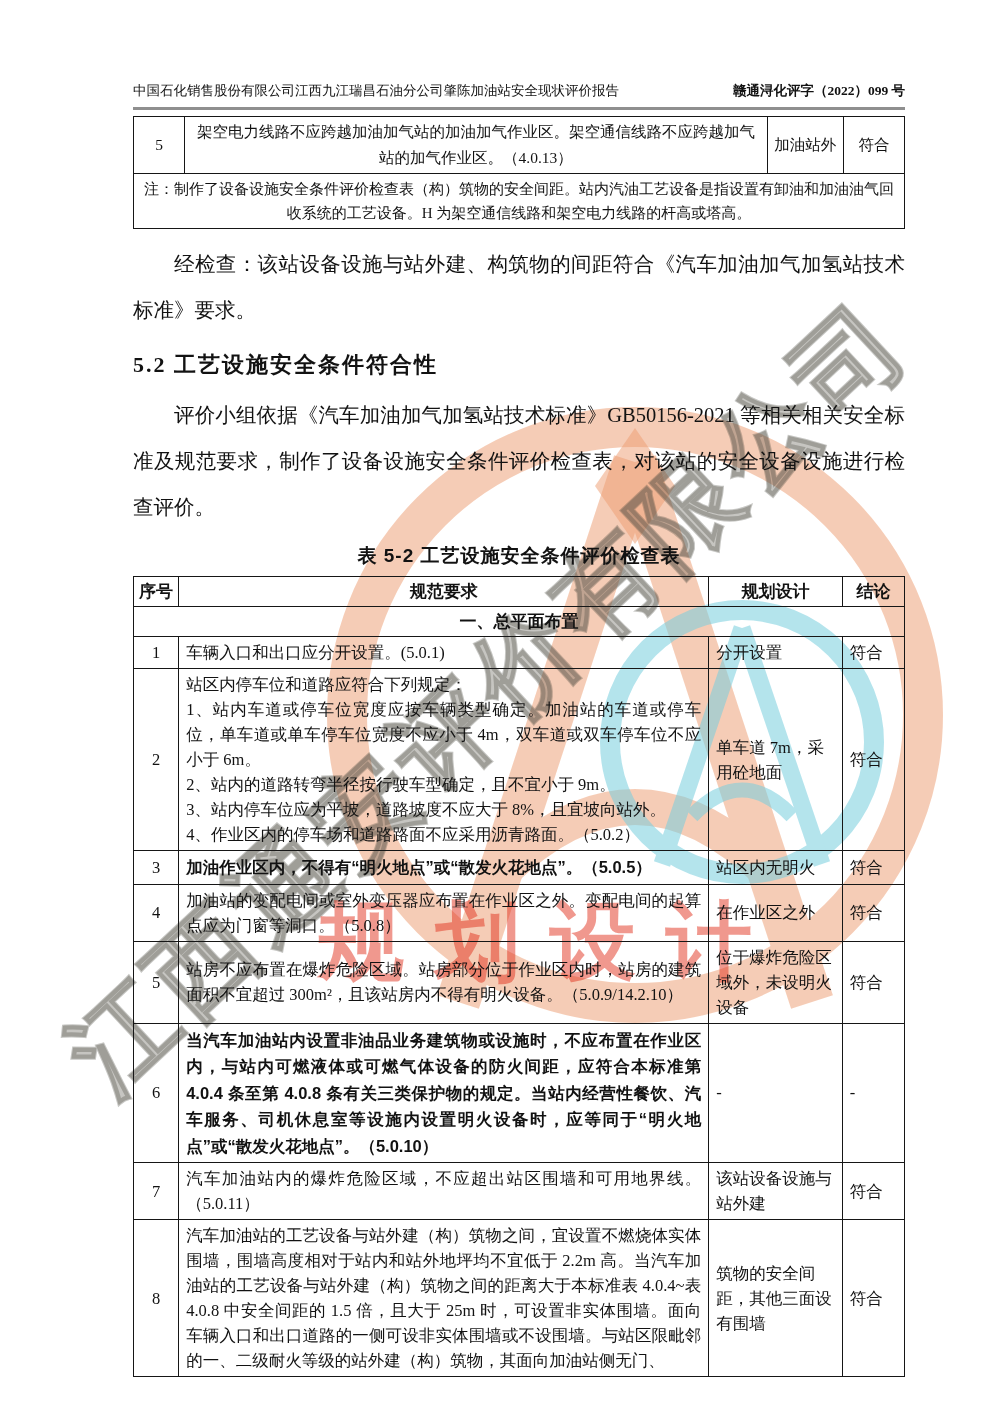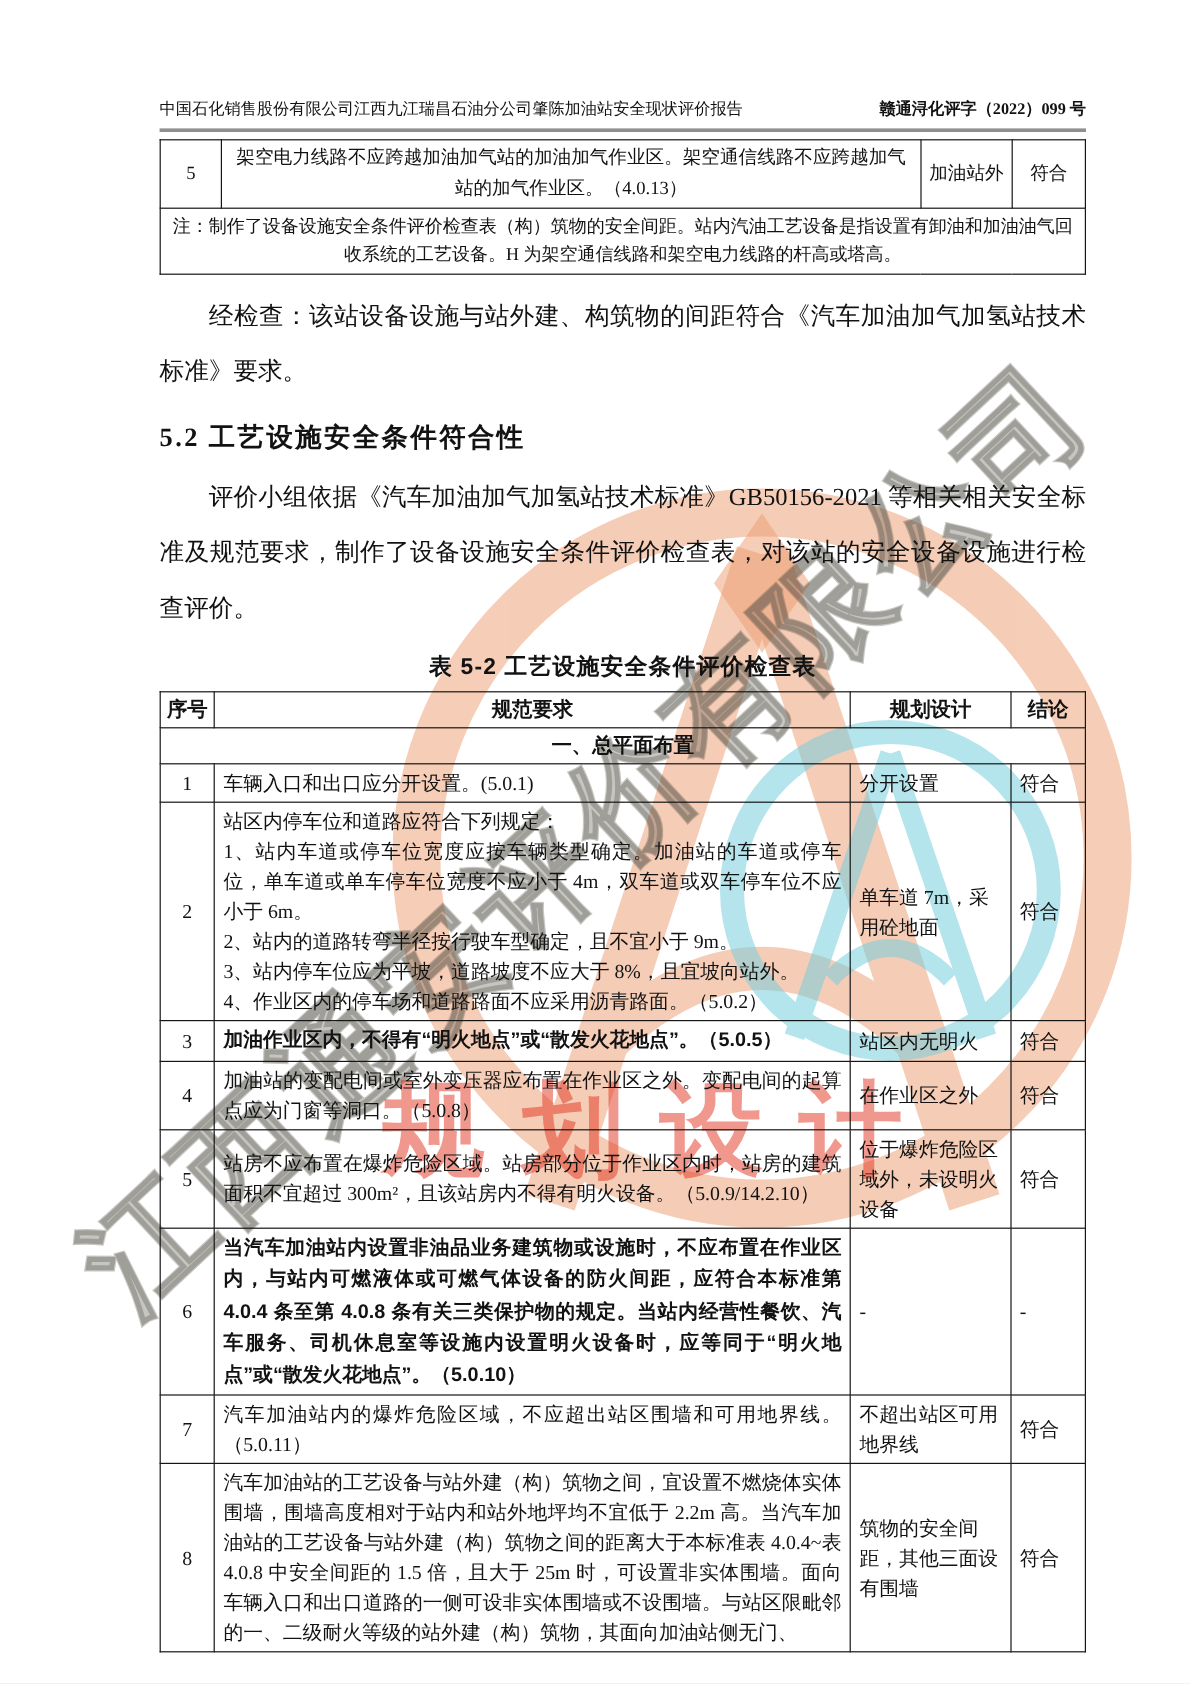--- a/index.html
+++ b/index.html
@@ -176,21 +176,21 @@
       </tr>
       <tr class="bold-row">
         <td class="no-cell">6</td>
         <td class="txt-cell">当汽车加油站内设置非油品业务建筑物或设施时，不应布置在作业区内，与站内可燃液体或可燃气体设备的防火间距，应符合本标准第 4.0.4 条至第 4.0.8 条有关三类保护物的规定。当站内经营性餐饮、汽车服务、司机休息室等设施内设置明火设备时，应等同于“明火地点”或“散发火花地点”。（5.0.10）</td>
         <td class="design-cell">-</td>
         <td class="concl-cell">-</td>
       </tr>
       <tr>
         <td class="no-cell">7</td>
         <td class="txt-cell">汽车加油站内的爆炸危险区域，不应超出站区围墙和可用地界线。（5.0.11）</td>
-        <td class="design-cell">不超出站区可用地界线</td>
+        <td class="design-cell">该站设备设施与站外建</td>
         <td class="concl-cell">符合</td>
       </tr>
       <tr>
         <td class="no-cell">8</td>
         <td class="txt-cell">汽车加油站的工艺设备与站外建（构）筑物之间，宜设置不燃烧体实体围墙，围墙高度相对于站内和站外地坪均不宜低于 2.2m 高。当汽车加油站的工艺设备与站外建（构）筑物之间的距离大于本标准表 4.0.4~表 4.0.8 中安全间距的 1.5 倍，且大于 25m 时，可设置非实体围墙。面向车辆入口和出口道路的一侧可设非实体围墙或不设围墙。与站区限毗邻的一、二级耐火等级的站外建（构）筑物，其面向加油站侧无门、</td>
         <td class="design-cell">筑物的安全间距，其他三面设有围墙</td>
         <td class="concl-cell">符合</td>
       </tr>
     </tbody>
       </table>

